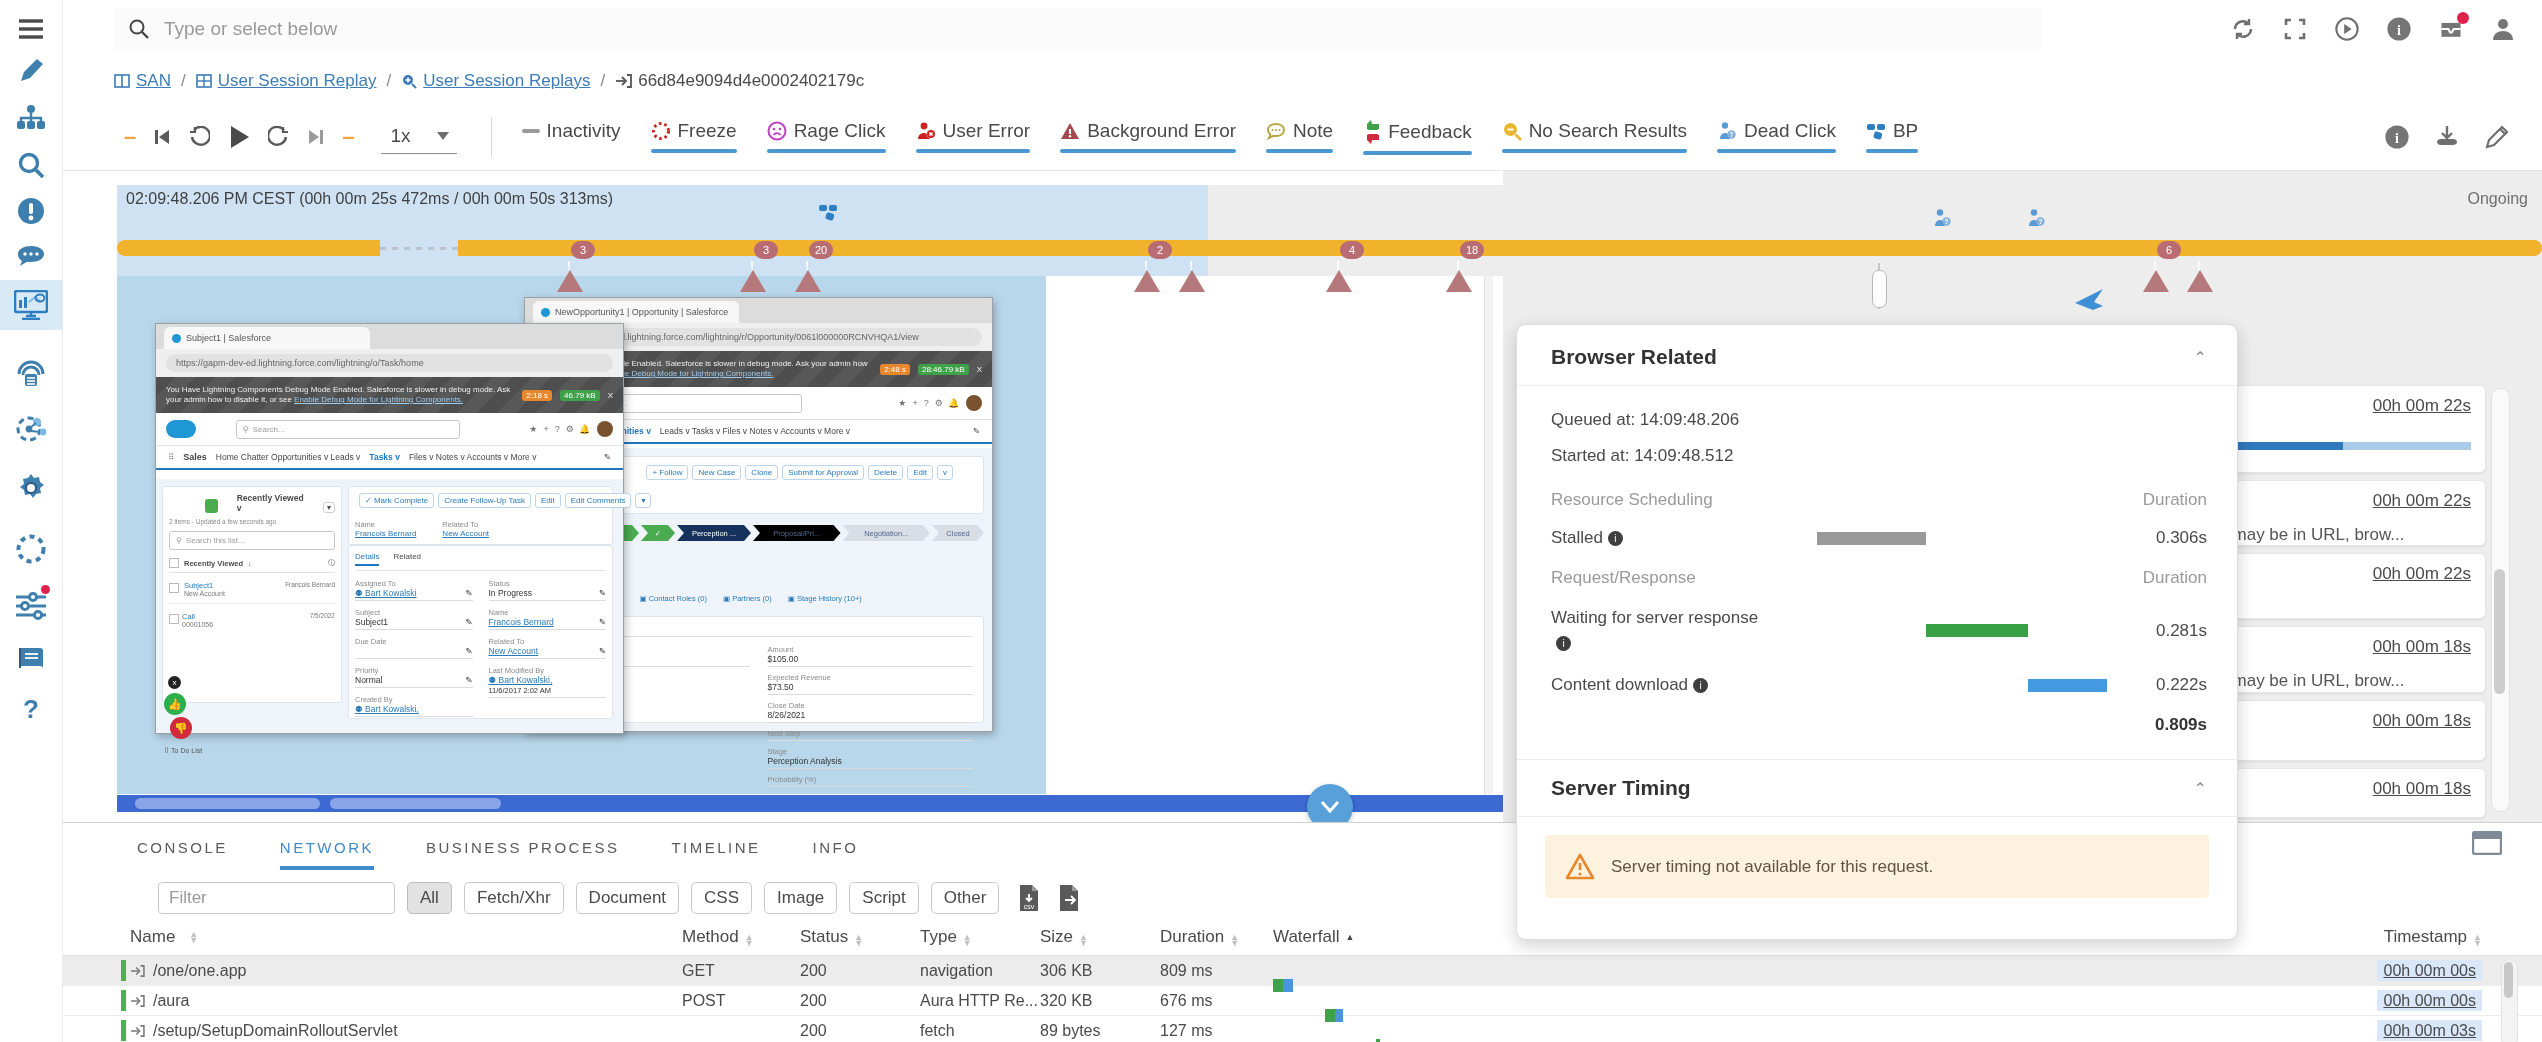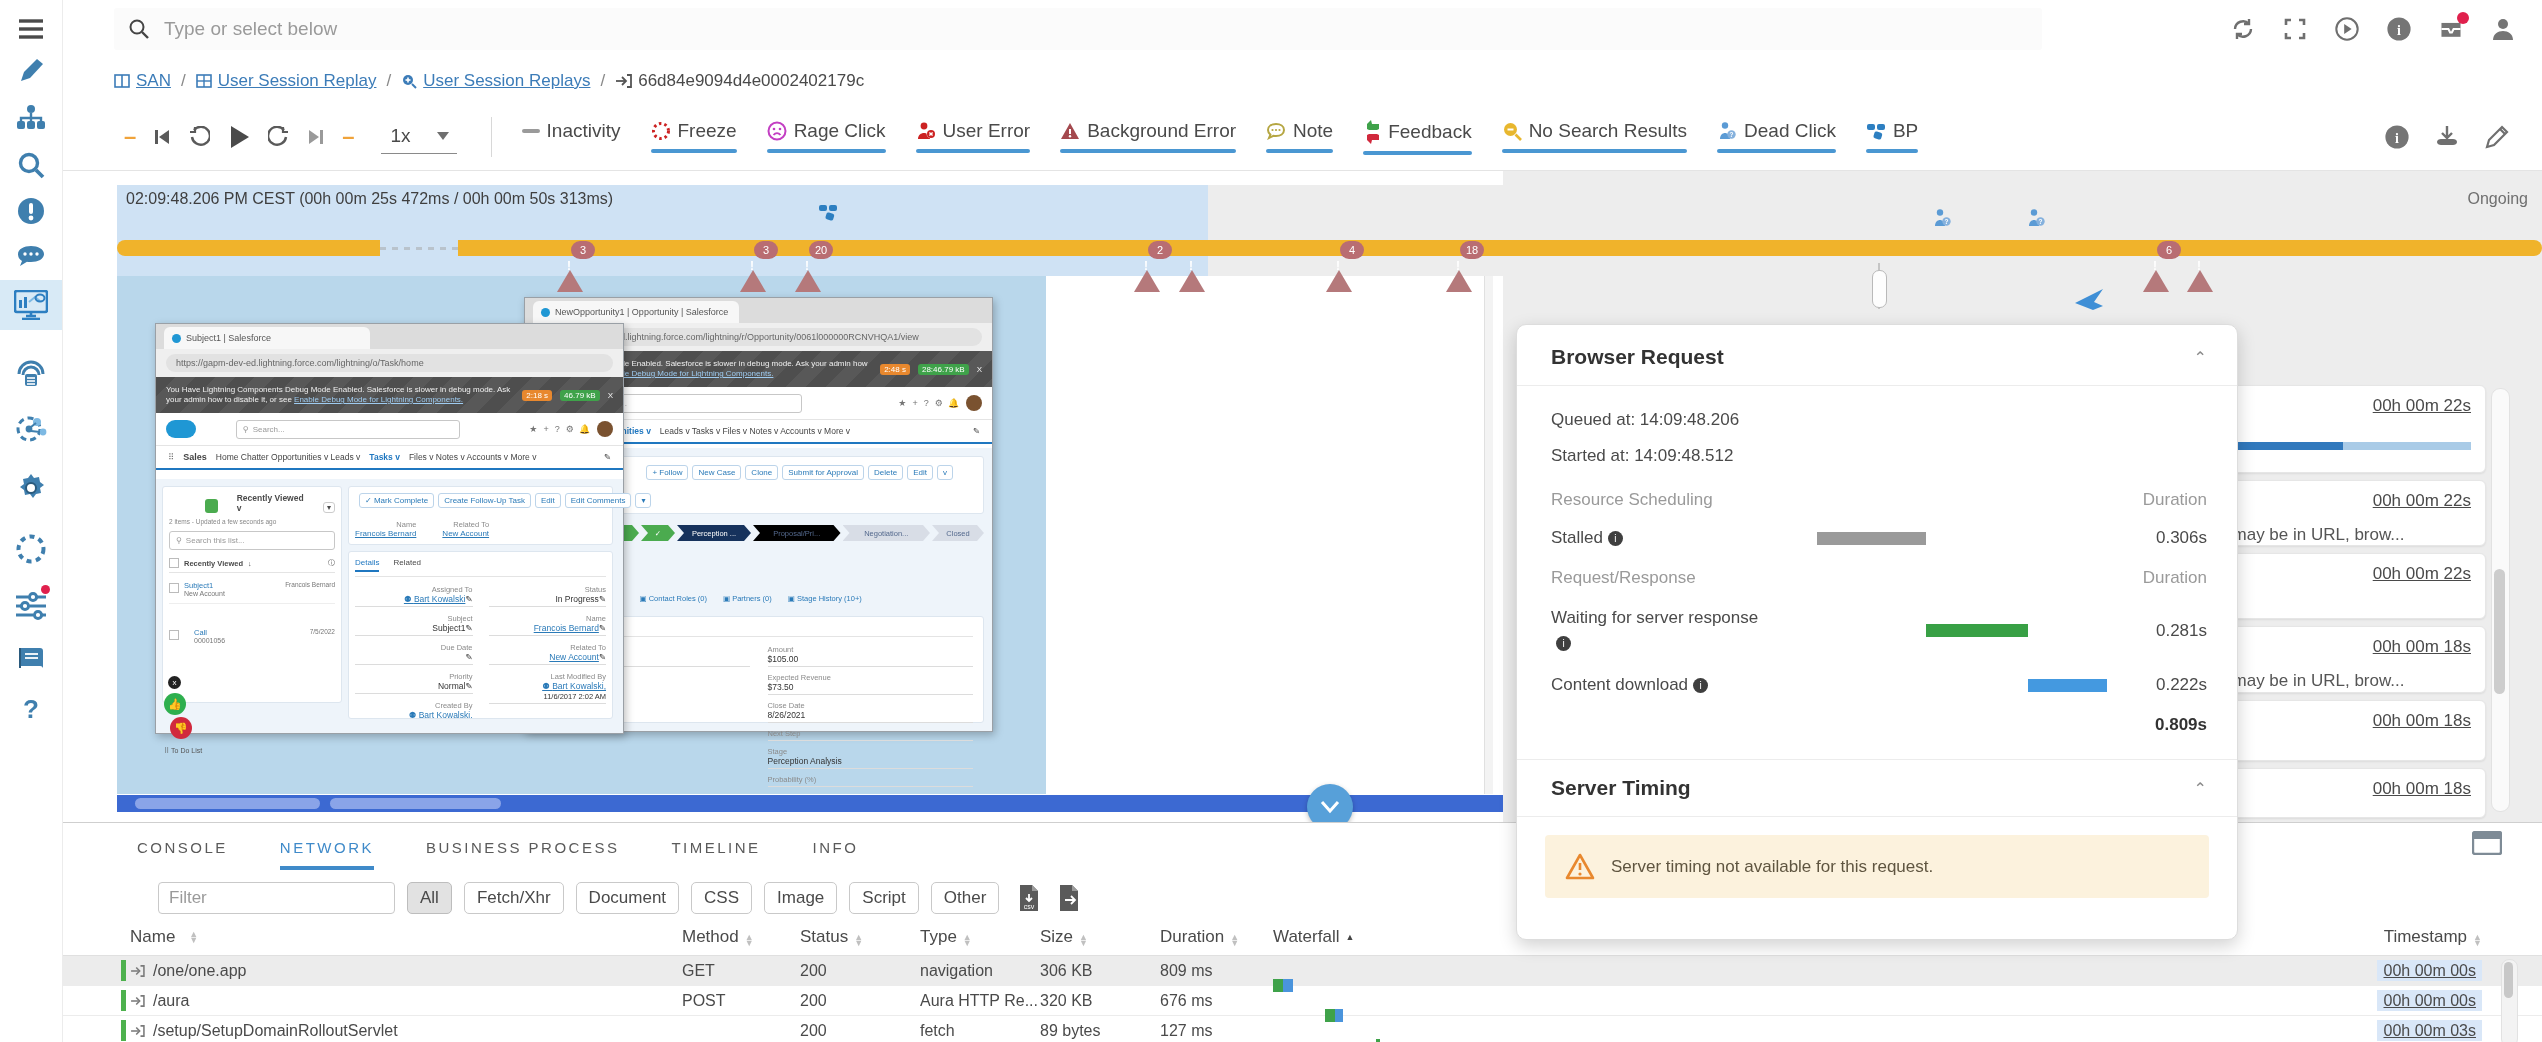--- a/index.html
+++ b/index.html
@@ -804,31 +804,31 @@
           <span style="margin-left:auto;font-size:7px;">ⓘ</span>
         </div>
         <div style="display:flex;gap:5px;margin-top:8px;border-bottom:1px solid #eee;padding-bottom:6px;">
           <span style="width:8px;height:8px;border:1px solid #bbb;display:inline-block;margin-top:2px;"></span>
           <div style="flex:1;">
             <div style="font-size:7.5px;color:#2a7ab8;">Subject1</div>
             <div style="font-size:7px;color:#777;">New Account</div>
           </div>
           <div style="font-size:6.5px;color:#777;text-align:right;">Francois Bernard</div>
         </div>
-        <div style="display:flex;gap:15px;margin-top:24px;">
+        <div style="display:flex;gap:3px;margin-top:8px;">
           <span style="width:8px;height:8px;border:1px solid #bbb;display:inline-block;margin-top:2px;"></span>
           <div style="flex:1;">
             <div style="font-size:7.5px;color:#2a7ab8;">Call</div>
             <div style="font-size:7px;color:#777;">00001056</div>
           </div>
           <div style="font-size:6.5px;color:#777;text-align:right;">7/5/2022</div>
         </div>
       </div>
 
-      <div class="abs" style="left:192px;top:162px;right:10px;bottom:14px;display:flex;flex-direction:column;gap:6px;text-align:right;">
+      <div class="abs" style="left:192px;top:162px;right:10px;bottom:14px;display:flex;flex-direction:column;">
         <div style="background:#fff;border:1px solid #dde6ef;border-radius:3px;padding:6px;">
           <div style="display:flex;gap:4px;align-items:center;">
             <span style="width:14px;height:14px;background:#4bab4f;border-radius:3px;"></span>
             <span class="btn-xs">✓ <span>Mark Complete</span></span>
             <span class="btn-xs">Create Follow-Up Task</span>
             <span class="btn-xs">Edit</span>
             <span class="btn-xs">Edit Comments</span>
             <span class="btn-xs">▾</span>
           </div>
           <div style="display:flex;gap:26px;margin-top:12px;">
@@ -941,21 +941,21 @@
       <div class="ov-card" style="top: 530px; height: 61px;">
         <span class="ov-time">00h 00m 18s</span>
       </div>
       <div class="ov-card" style="top: 598px; height: 50px;">
         <span class="ov-time">00h 00m 18s</span>
       </div>
     </div>
 
   <div id="popup">
     <div class="pp-head">
-      <span class="pp-title">Browser Request</span>
+      <span class="pp-title">Browser Related</span>
       <span class="pp-chev">⌃</span>
     </div>
     <div class="pp-body">
       <div class="pp-line">Queued at: 14:09:48.206</div>
       <div class="pp-line" style="margin-bottom:24px;">Started at: 14:09:48.512</div>
       <div class="pp-sect">
         <span>Resource Scheduling</span>
           <span>Duration</span>
       </div>
       <div class="pp-row">

